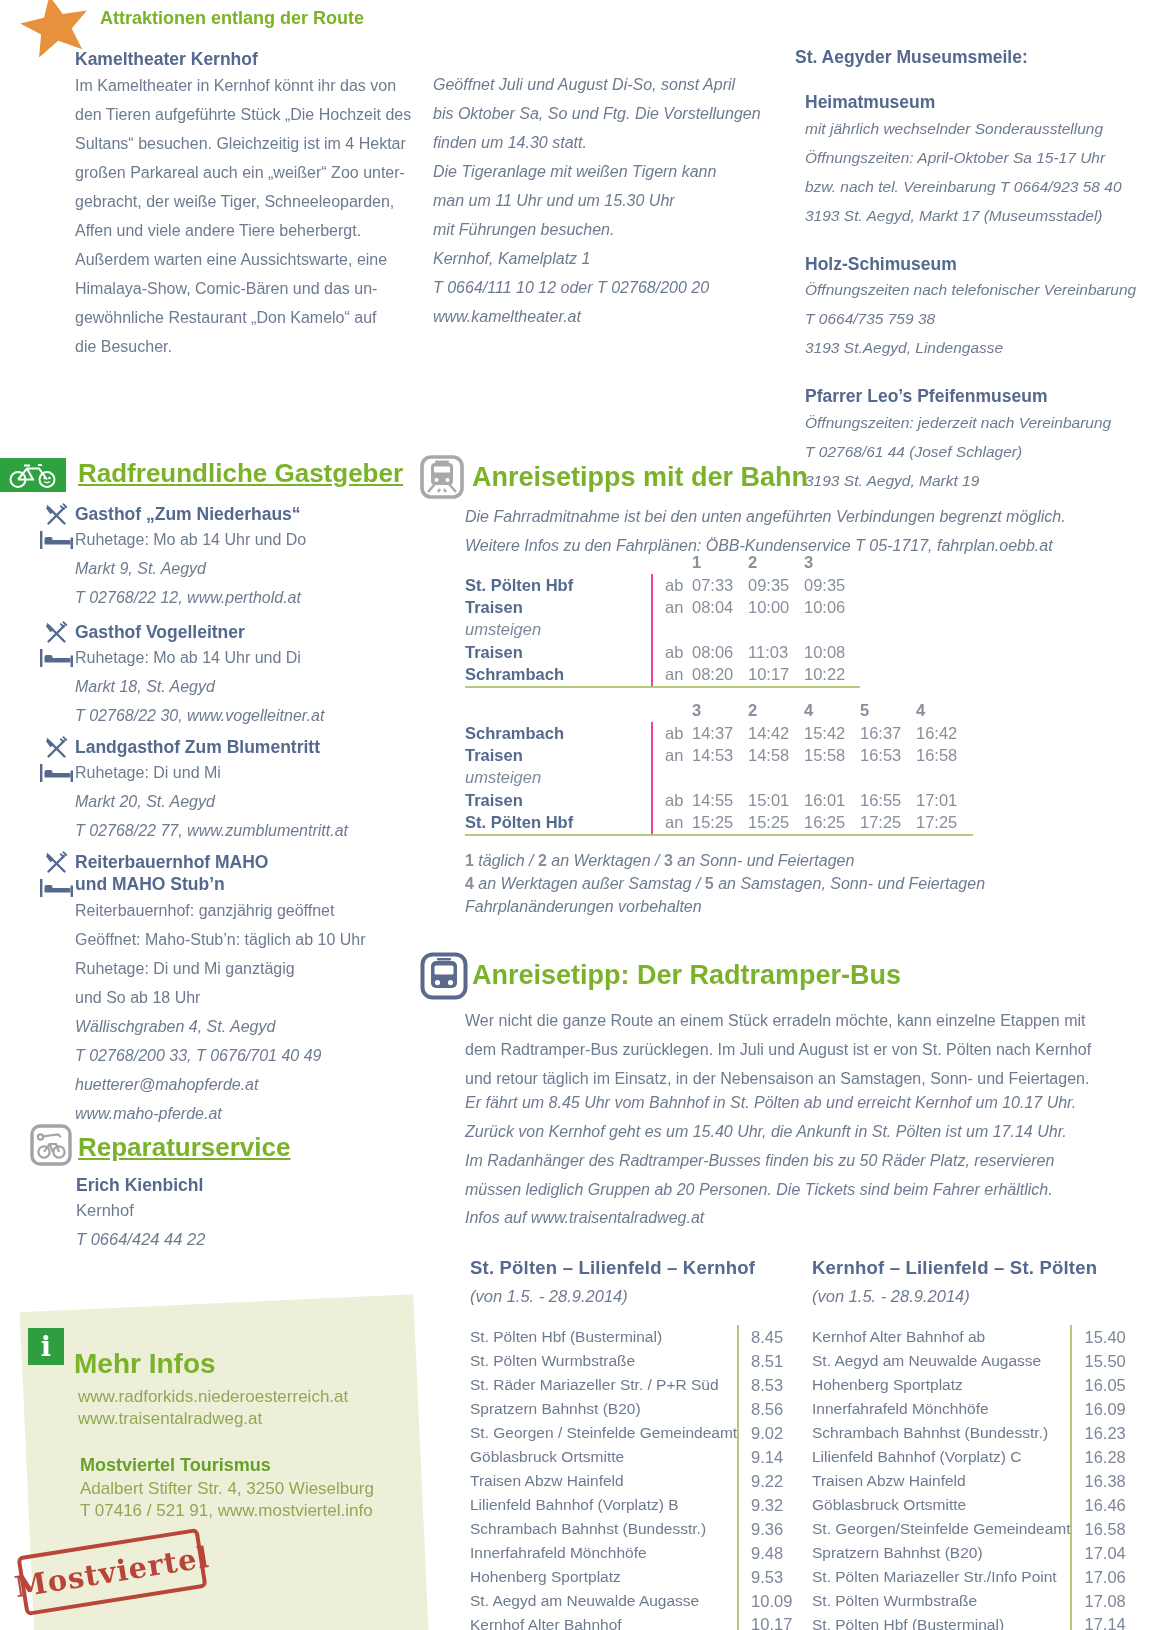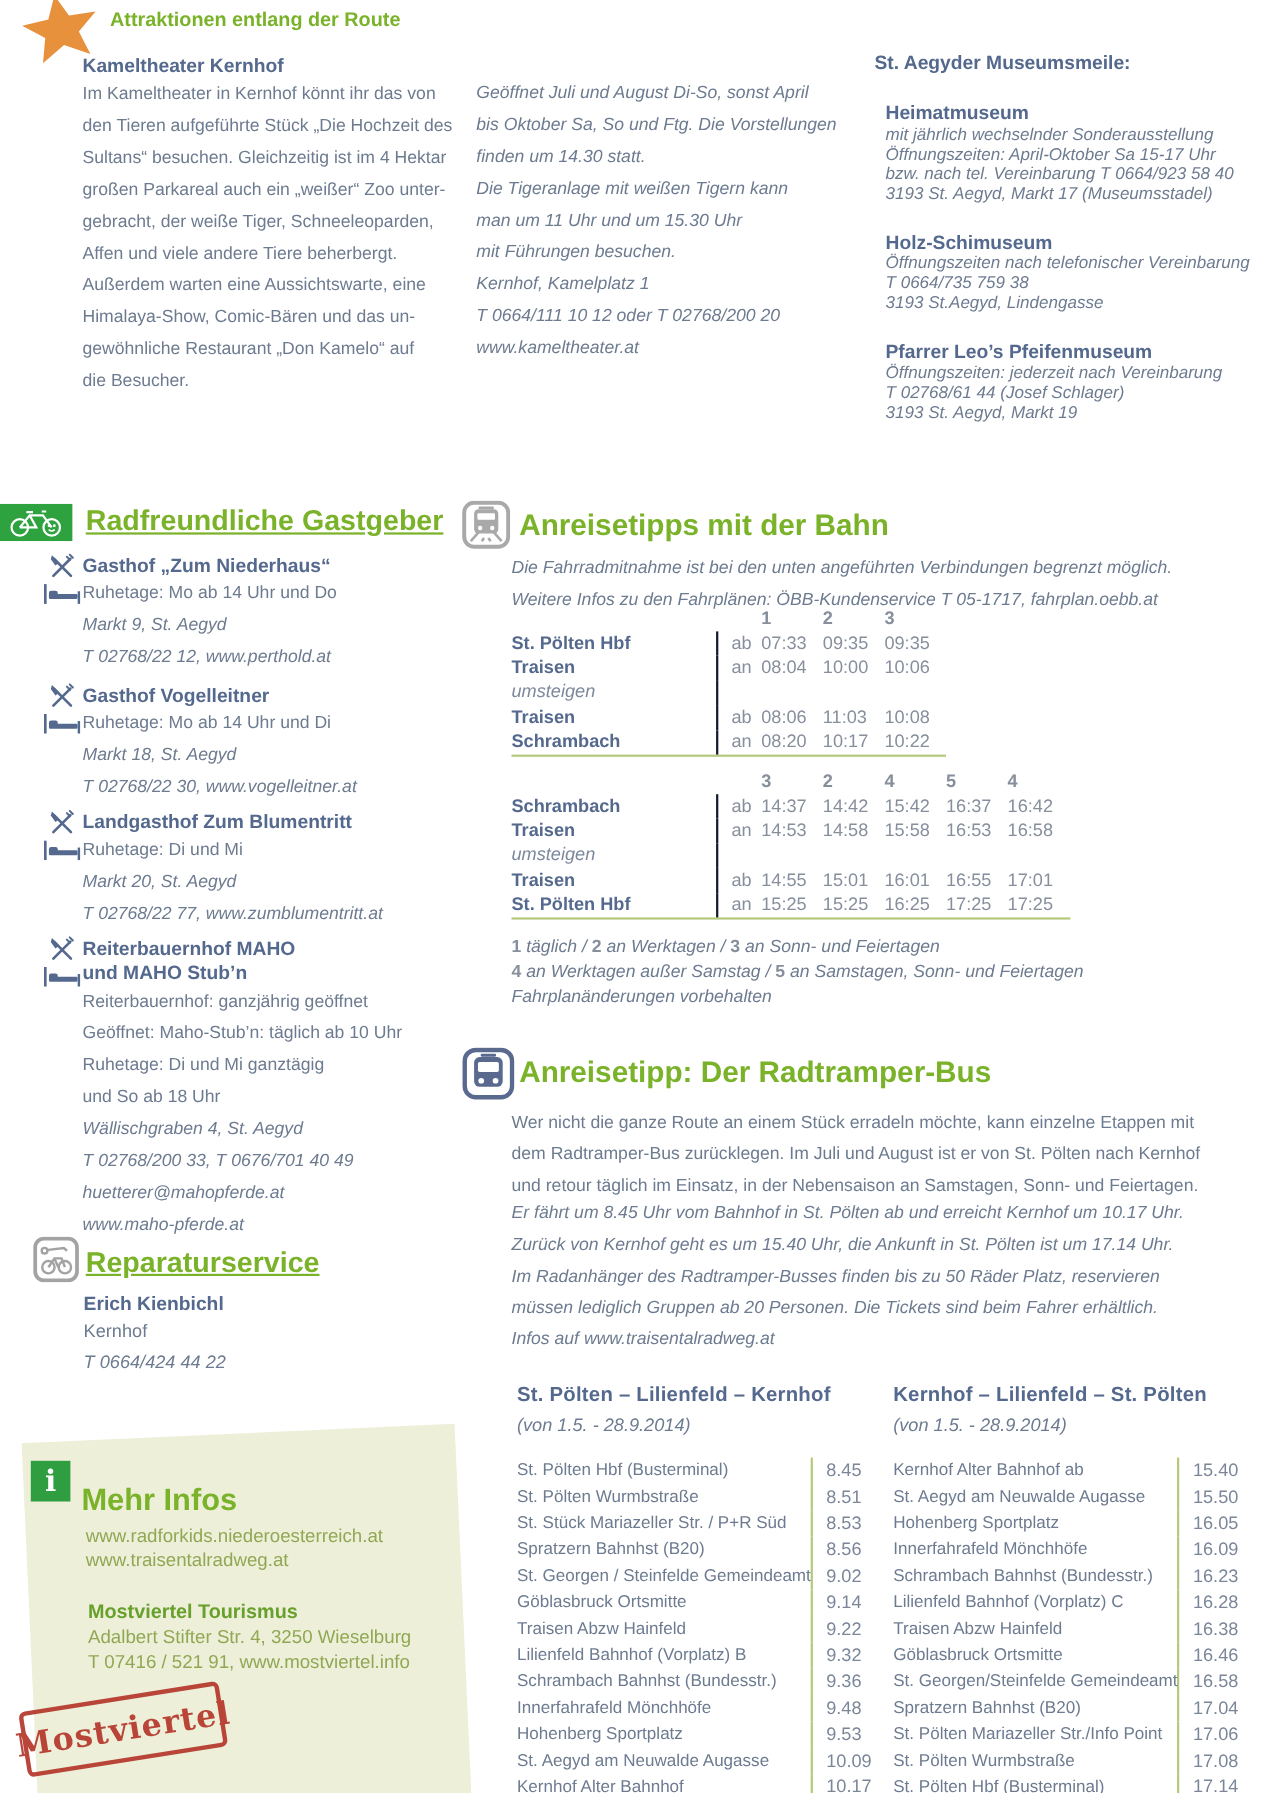--- a/index.html
+++ b/index.html
@@ -7,36 +7,36 @@
   body {
     width:1151px; height:1630px; position:relative; overflow:hidden;
     font-family:"Liberation Sans", sans-serif; color:#6d7b90;
   }
   .abs { position:absolute; }
   .pre { white-space:pre; }
   .i { font-style:italic; }
   .sec-title { color:#7ab229; font-weight:bold; }
   h3, h4 { color:#54698d; font-size:17.5px; font-weight:bold; line-height:22.4px; }
   p { font-size:16px; line-height:29px; }
-  .small { font-size:15.5px; line-height:18px; }
+  .small { font-size:15.5px; line-height:29px; }
 
   
   .col-text p { margin-top:1px; }
   .museum { margin-left:10px; margin-top:23px; }
 
   
   .entry { position:absolute; left:40px; }
   .entry .etext { margin-left:35px; }
   .entry .etext p { font-size:16px; }
 
   
   table.tt { border-collapse:collapse; table-layout:fixed; color:#878f9d; }
   table.tt td { height:22.4px; padding:0; font-size:16.5px; white-space:nowrap; vertical-align:middle; }
   table.tt td.st { width:187px; font-weight:bold; color:#54698d; }
-  table.tt td.dir { width:40px; border-left:2px solid #0f172a; padding-left:12px; }
+  table.tt td.dir { width:40px; border-left:2px solid #ec4899; padding-left:12px; }
   table.tt td.dirh { width:40px; padding-left:12px; }
   table.tt td.tm { width:56px; }
   table.tt tr.hrow td { height:24px; font-weight:bold; }
   table.tt tr.noterow td.st { font-weight:normal; font-style:italic; color:#7c889b; }
   .tline { border-bottom:2px solid #b5c97c; }
 
   
   .legend { font-size:16px; }
   .legend b.ln { font-style:normal; color:#878f9d; }
 
@@ -415,21 +415,21 @@
       <tbody>
           <tr>
             <td class="bn">St. Pölten Hbf (Busterminal)</td>
             <td class="btm">8.45</td>
           </tr>
       <tr>
             <td class="bn">St. Pölten Wurmbstraße</td>
             <td class="btm">8.51</td>
           </tr>
       <tr>
-            <td class="bn">St. Stück Mariazeller Str. / P+R Süd</td>
+            <td class="bn">St. Räder Mariazeller Str. / P+R Süd</td>
             <td class="btm">8.53</td>
           </tr>
       <tr>
             <td class="bn">Spratzern Bahnhst (B20)</td>
             <td class="btm">8.56</td>
           </tr>
       <tr>
             <td class="bn">St. Georgen / Steinfelde Gemeindeamt</td>
             <td class="btm">9.02</td>
           </tr>

